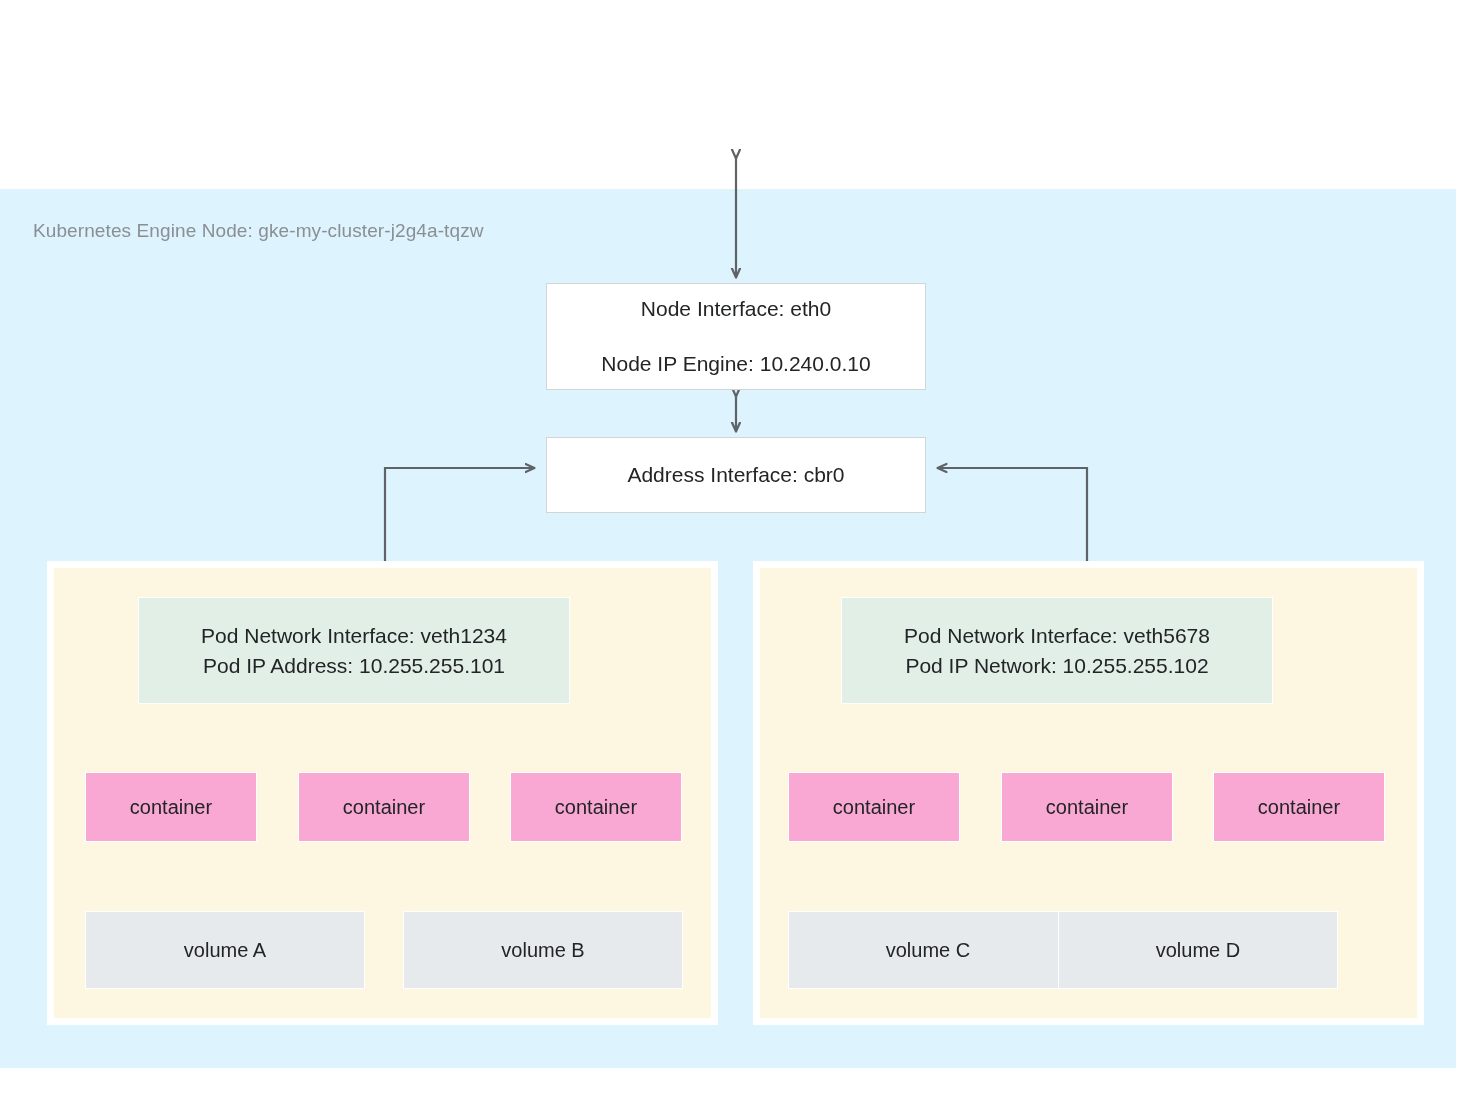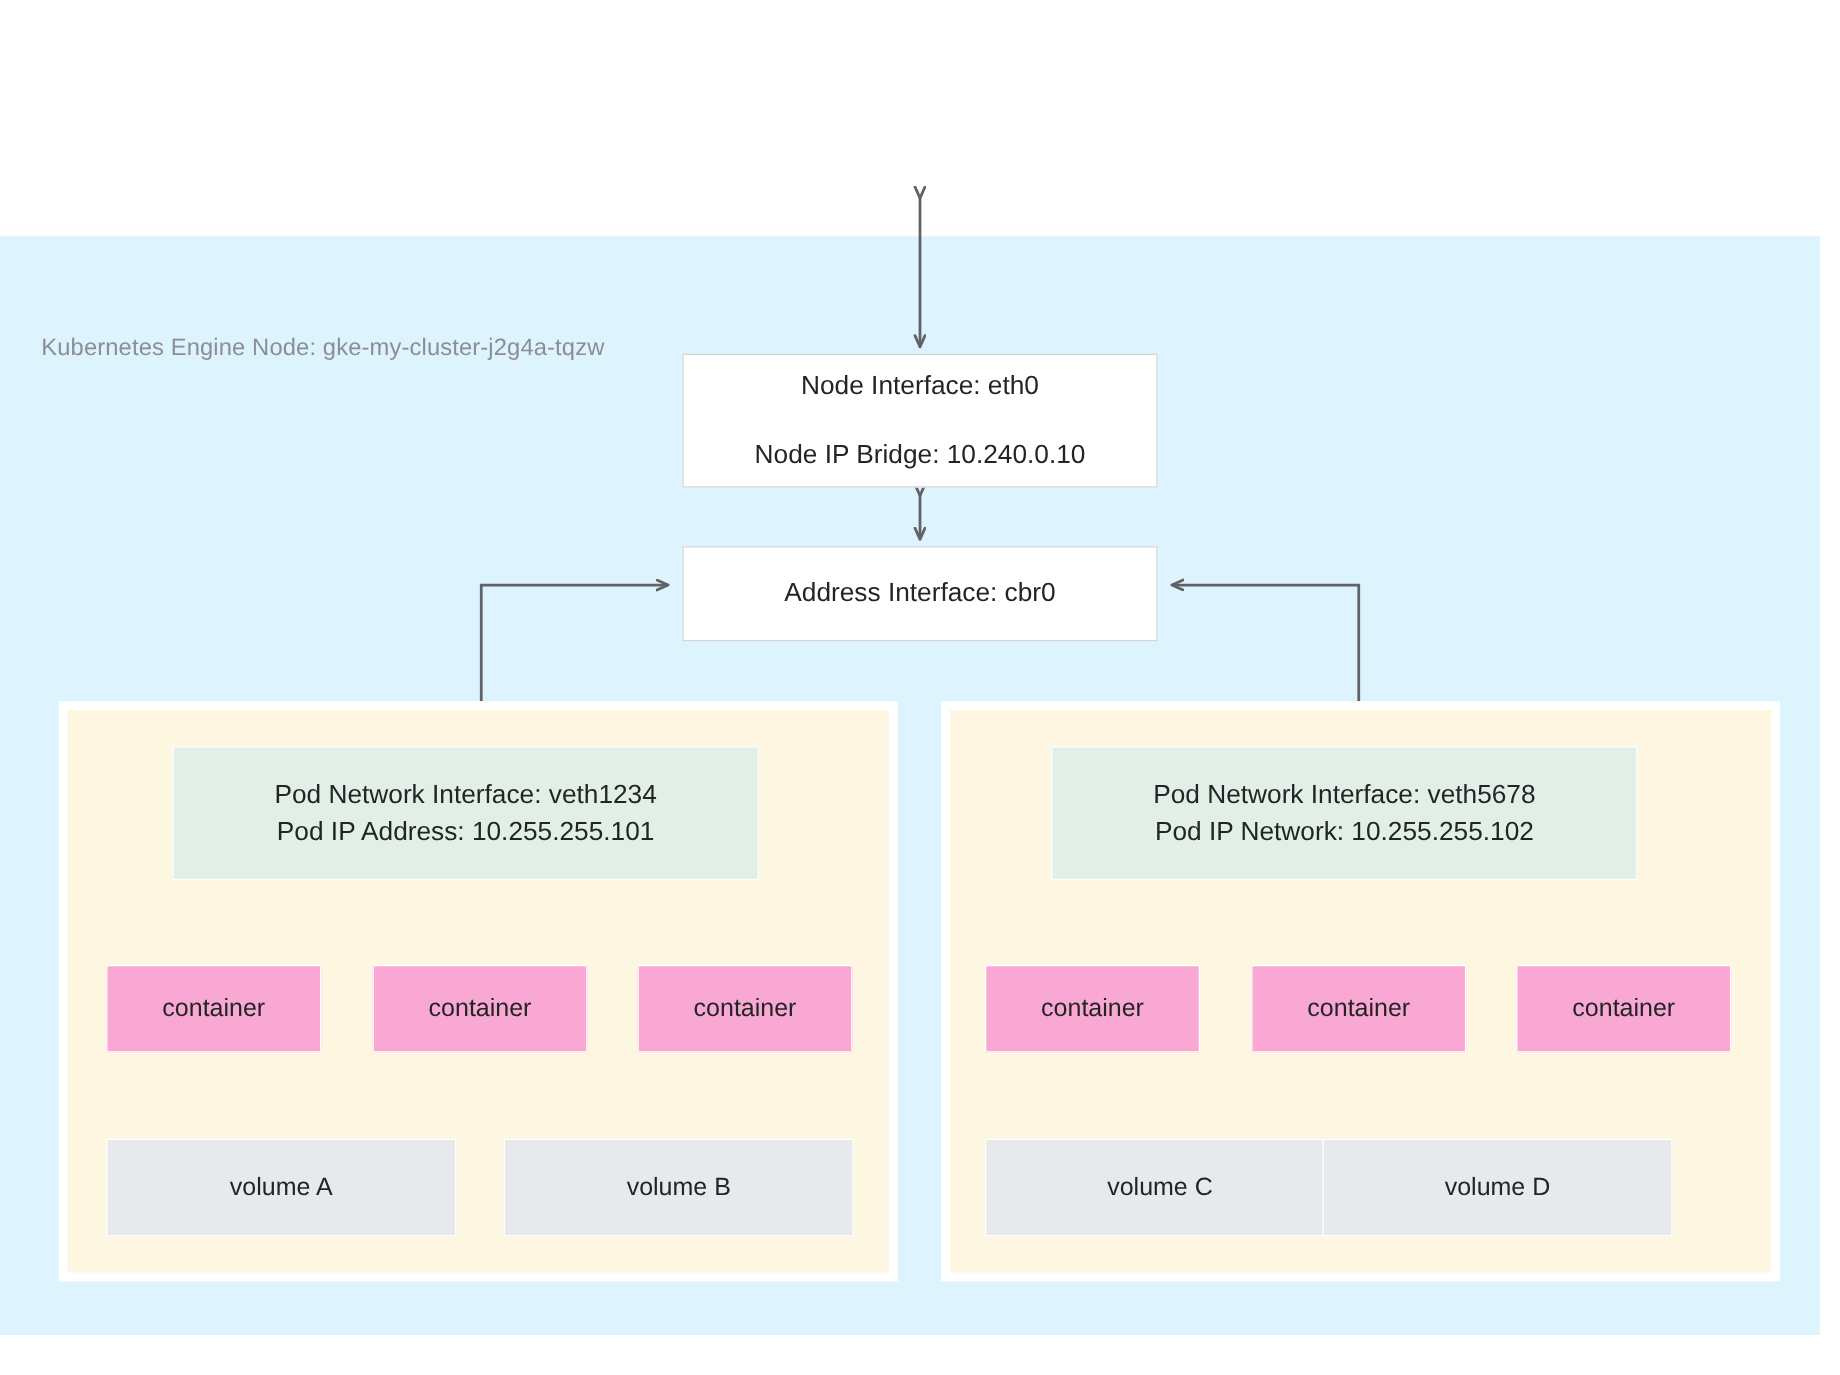--- a/index.html
+++ b/index.html
@@ -32,21 +32,20 @@
     box-sizing: border-box;
   }
   .node-region-label {
     position: absolute;
     left: 33px;
     top: 220px;
     font-size: 19px;
     color: #8b8f94;
     letter-spacing: 0.1px;
     white-space: nowrap;
-    margin-top: 48px;
   }
 
   .box {
     position: absolute;
     box-sizing: border-box;
     display: flex;
     align-items: center;
     justify-content: center;
     text-align: center;
     color: #222426;
@@ -82,21 +81,21 @@
   .pod-group {
     position: absolute;
     box-sizing: border-box;
     background: #fdf6e0;
     border: 7px solid #ffffff;
   }
   .pod-group.left  { left: 47px;  top: 561px; width: 671px; height: 464px; }
   .pod-group.right { left: 753px; top: 561px; width: 671px; height: 464px; }
 
   .box-pod-iface {
-    width: 469px; height: 107px;
+    width: 432px; height: 107px;
     background: #e2efe7;
     border: 1px solid #ffffff;
     font-size: 21px;
     flex-direction: column;
     top: 597px;
   }
   .box-pod-iface.left  { left: 138px; }
   .box-pod-iface.right { left: 841px; }
 
   .box-container {
@@ -188,21 +187,21 @@
       <path d="M1358,882 L1358,911"></path>
     </g>
   </svg>
 
   <div class="pod-group left"></div>
   <div class="pod-group right"></div>
 
 
   <div class="box box-node-iface">
     <span>Node Interface: eth0</span>
-    <span>Node IP Bridge: 10.240.0.10</span>
+    <span>Node IP Engine: 10.240.0.10</span>
   </div>
 
   <div class="box box-bridge">
     <span>Address Interface: cbr0</span>
   </div>
 
   <div class="box box-pod-iface left">
     <span>Pod Network Interface: veth1234</span>
     <span>Pod IP Address: 10.255.255.101</span>
   </div>

